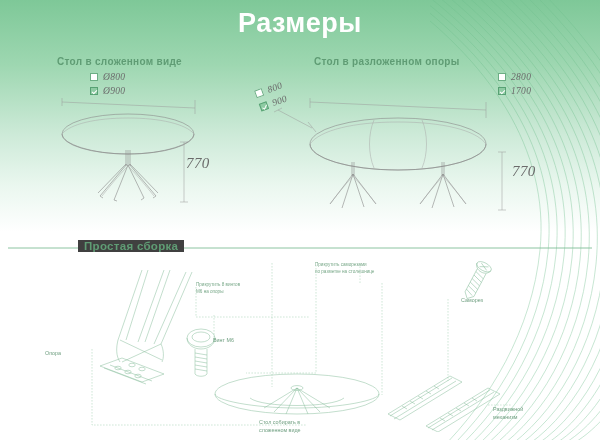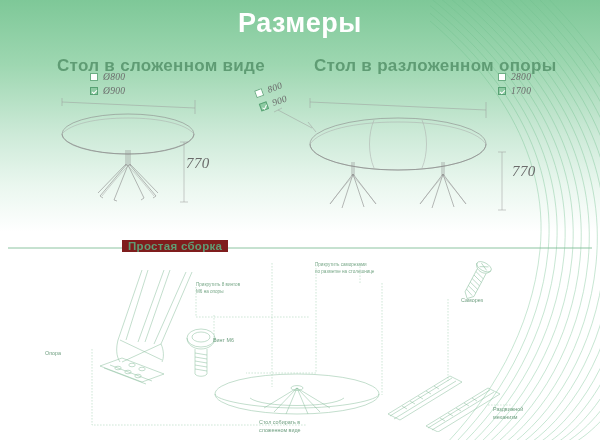--- a/index.html
+++ b/index.html
@@ -19,21 +19,21 @@
   .banner-swoosh{position:absolute;right:0;top:0;width:170px;height:440px;}
 
   .title{
     position:absolute;left:0;top:8px;width:600px;text-align:center;
     font-size:27px;font-weight:bold;color:#ffffff;letter-spacing:0.5px;
     font-family:"Liberation Sans", sans-serif;
   }
 
   
   .sec-head{
-    position:absolute;font-size:17px;font-weight:bold;color:#5f9c74;
+    position:absolute;font-size:10px;font-weight:bold;color:#5f9c74;
     letter-spacing:0.3px;white-space:nowrap;
   }
   .sec-head.left{left:57px;top:56px;}
   .sec-head.right{left:314px;top:56px;}
 
   
   .opt-group{position:absolute;}
   .opt-row{display:flex;align-items:center;gap:5px;height:13px;margin-bottom:1px;}
   .cb{width:8px;height:8px;border:1px solid #6cae84;background:#fff;box-sizing:border-box;
       display:inline-block;position:relative;flex:0 0 auto;}
@@ -49,21 +49,21 @@
 
   
   .dim{position:absolute;font-size:15px;color:#6b6b6b;font-style:italic;
        font-family:"Liberation Serif",serif;letter-spacing:0.4px;white-space:nowrap;}
   #dim-h-folded{left:186px;top:155px;}
   #dim-h-unfolded{left:512px;top:163px;}
 
   
   .assembly-head{
     position:absolute;left:78px;top:240px;font-size:11.5px;font-weight:bold;
-    color:#5f9c74;letter-spacing:0.3px;white-space:nowrap;background:#7f1d1d;padding:0 6px;z-index:4;margin-left:44px;
+    color:#5f9c74;letter-spacing:0.3px;white-space:nowrap;background:#404040;padding:0 6px;z-index:4;
   }
   .anno{position:absolute;font-size:4.6px;color:#7aa98a;line-height:1.55;white-space:nowrap;
         font-family:"Liberation Sans",sans-serif;}
   .part-label{position:absolute;font-size:5.4px;color:#6f9f80;white-space:nowrap;
         line-height:1.5;font-family:"Liberation Sans",sans-serif;}
 
   #anno-screws{left:196px;top:281px;}
   #anno-selftap{left:315px;top:261px;}
   #label-opora{left:45px;top:349px;}
   #label-vint{left:213px;top:336px;}

